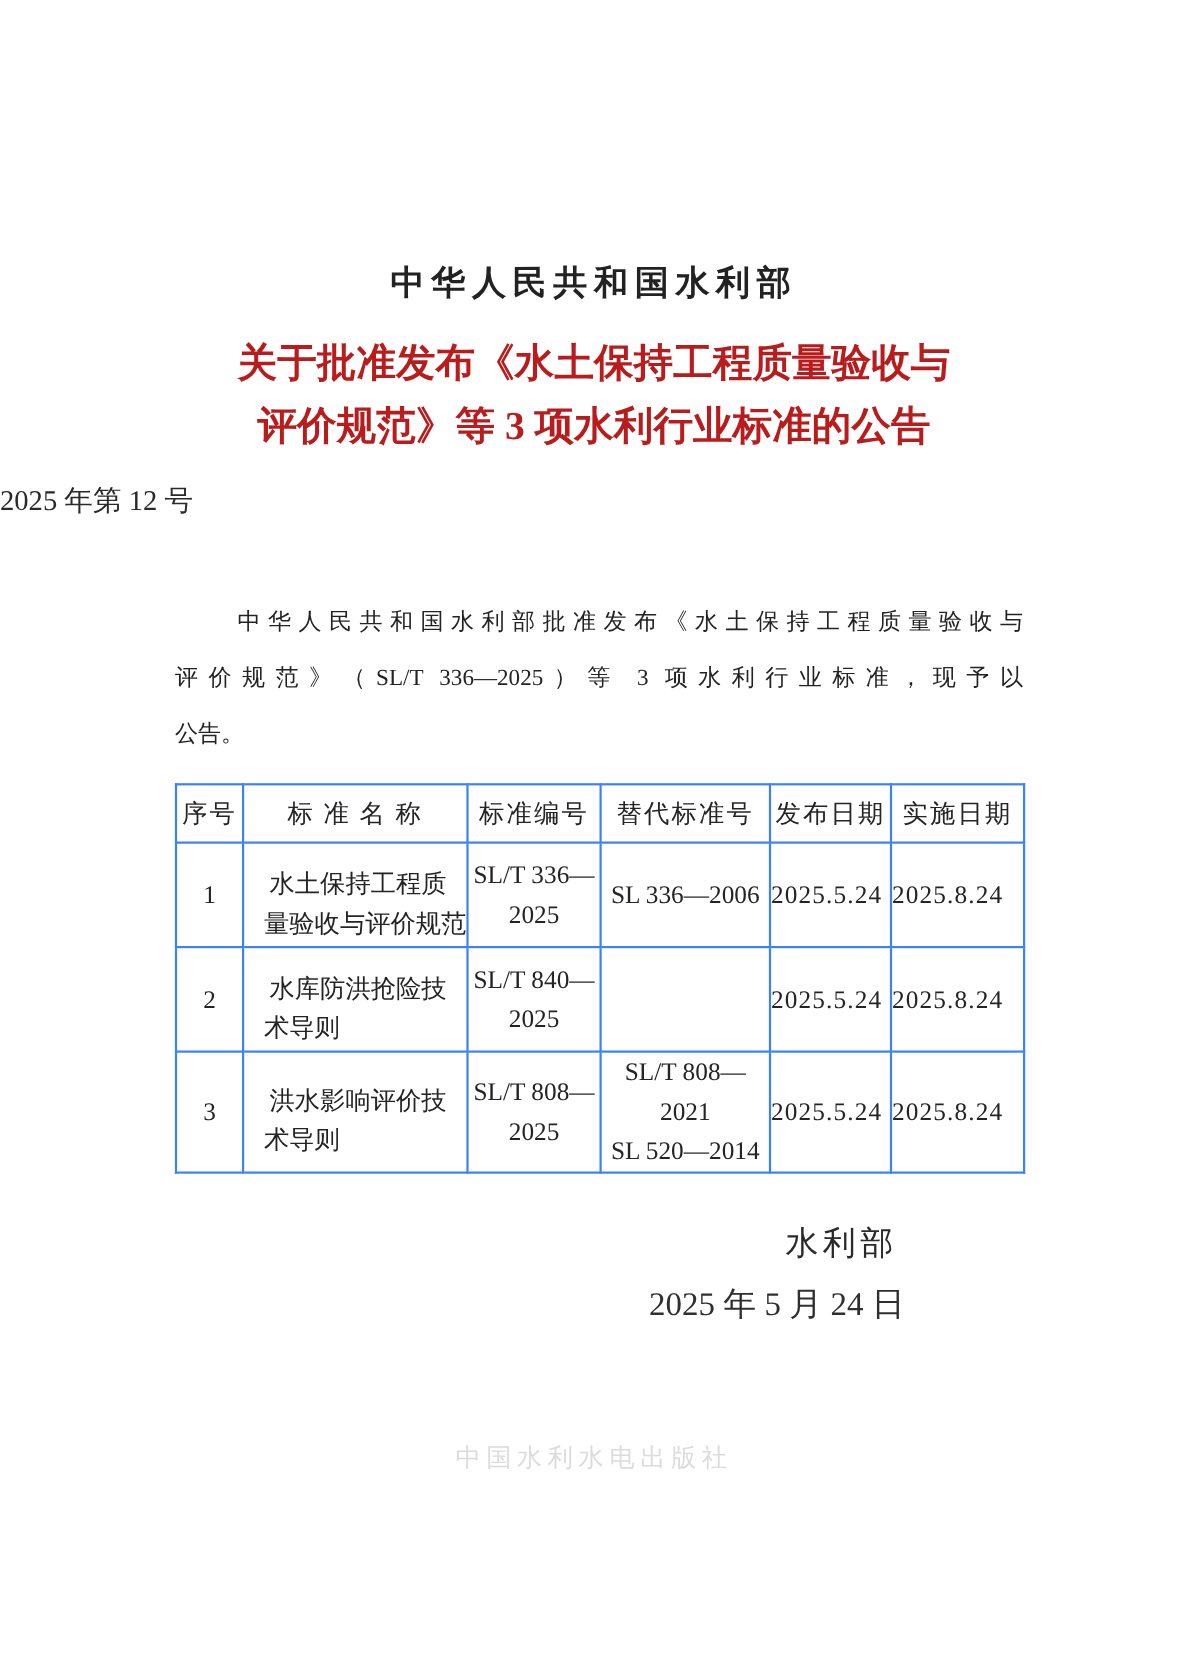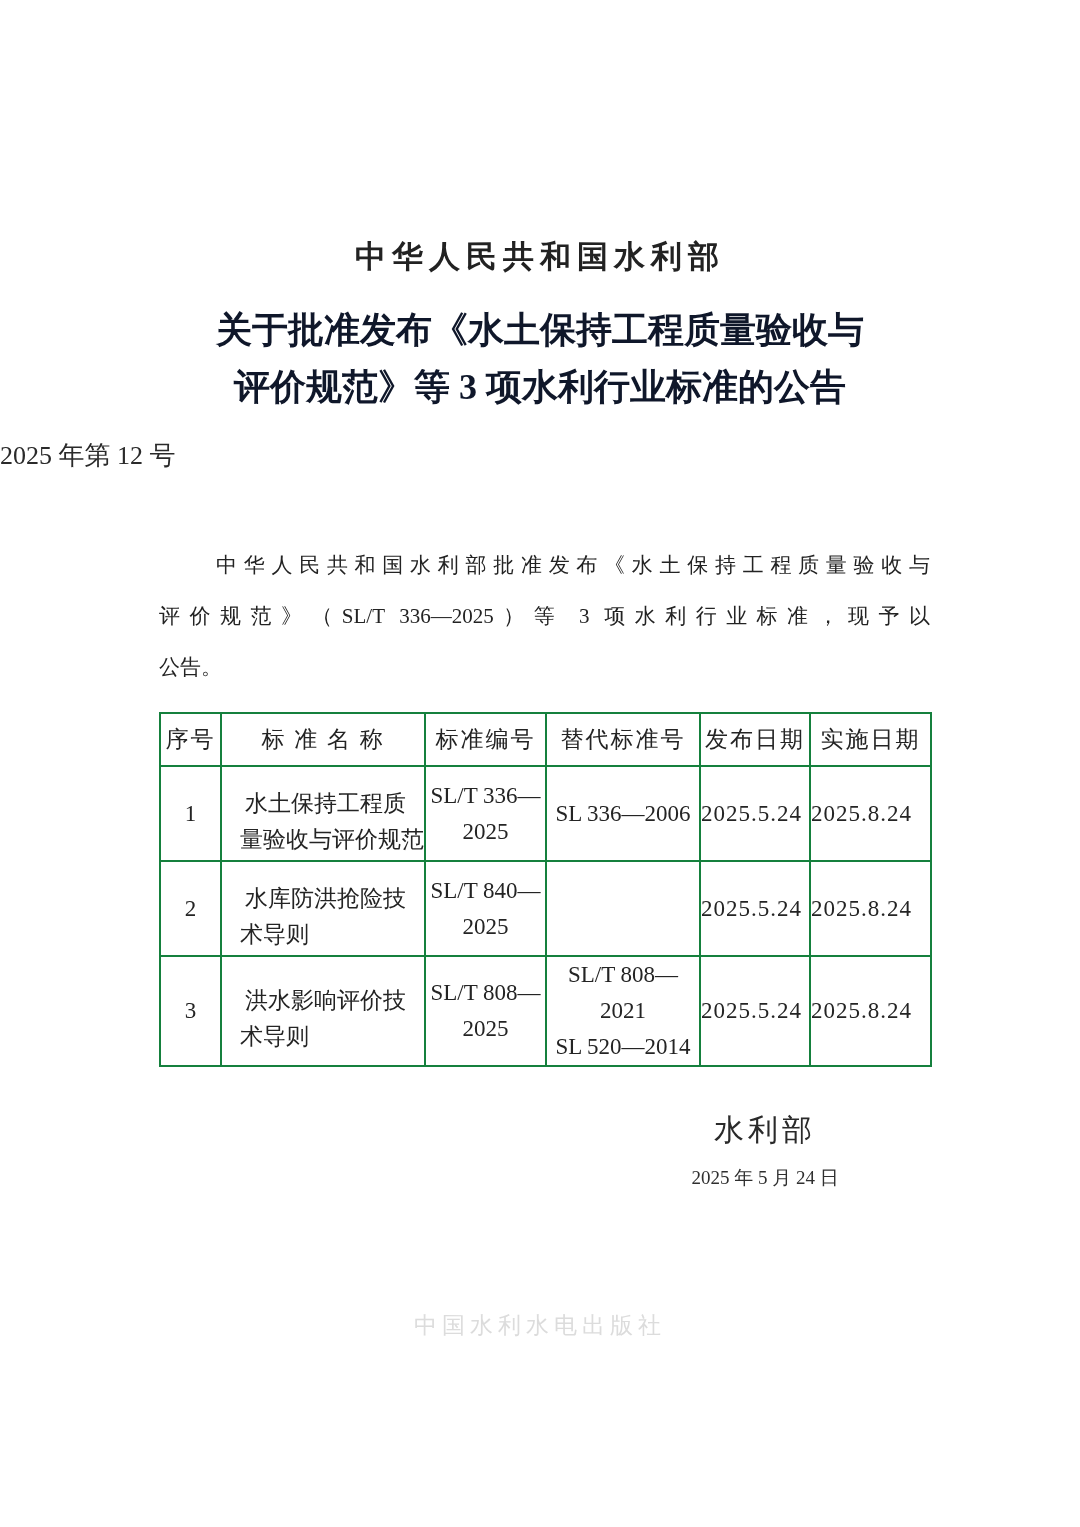--- a/index.html
+++ b/index.html
@@ -24,21 +24,21 @@
     letter-spacing: 6px;
     color: #222222;
   }
   .doc-title {
     position: absolute;
     top: 302px; left: 0; width: 100%;
     text-align: center;
     font-size: 36px;
     font-weight: bold;
     line-height: 57px;
-    color: #0f172a;
+    color: #b91c1c;
   }
   .doc-number {
     position: absolute;
     top: 438px; left: 0; width: 100%;
     font-size: 26px;
     color: #2a2a2a;
   }
   .body-par {
     position: absolute;
     top: 540px; left: 159px;
@@ -53,21 +53,21 @@
   table.standards {
     position: absolute;
     top: 712px; left: 159px;
     width: 771px;
     border-collapse: collapse;
     table-layout: fixed;
     font-size: 23px;
     color: #242424;
   }
   table.standards td, table.standards th {
-    border: 2px solid #15803d;
+    border: 2px solid #3b82f6;
     vertical-align: middle;
     padding: 0;
     font-weight: normal;
     overflow: hidden;
   }
   tr.head-row { height: 53px; }
   tr.data-row { height: 95px; }
   th.hdr { text-align: center; letter-spacing: 2px; }
   td.seq { text-align: center; }
   td.name { text-align: left; padding: 0 10px; line-height: 36px; }
@@ -82,22 +82,22 @@
     width: 350px;
     text-align: center;
     font-size: 30px;
     color: #2a2a2a;
     letter-spacing: 4px;
   }
   .sign-date {
     position: absolute;
     top: 1165px; left: 590px;
     width: 350px;
-    text-align: center;
-    font-size: 19px;
+    text-align: left;
+    font-size: 30px;
     color: #2f2f2f;
   }
   .publisher {
     position: absolute;
     top: 1310px; left: 0;
     width: 100%;
     text-align: center;
     font-size: 23px;
     letter-spacing: 5px;
     color: #dcdcdc;

